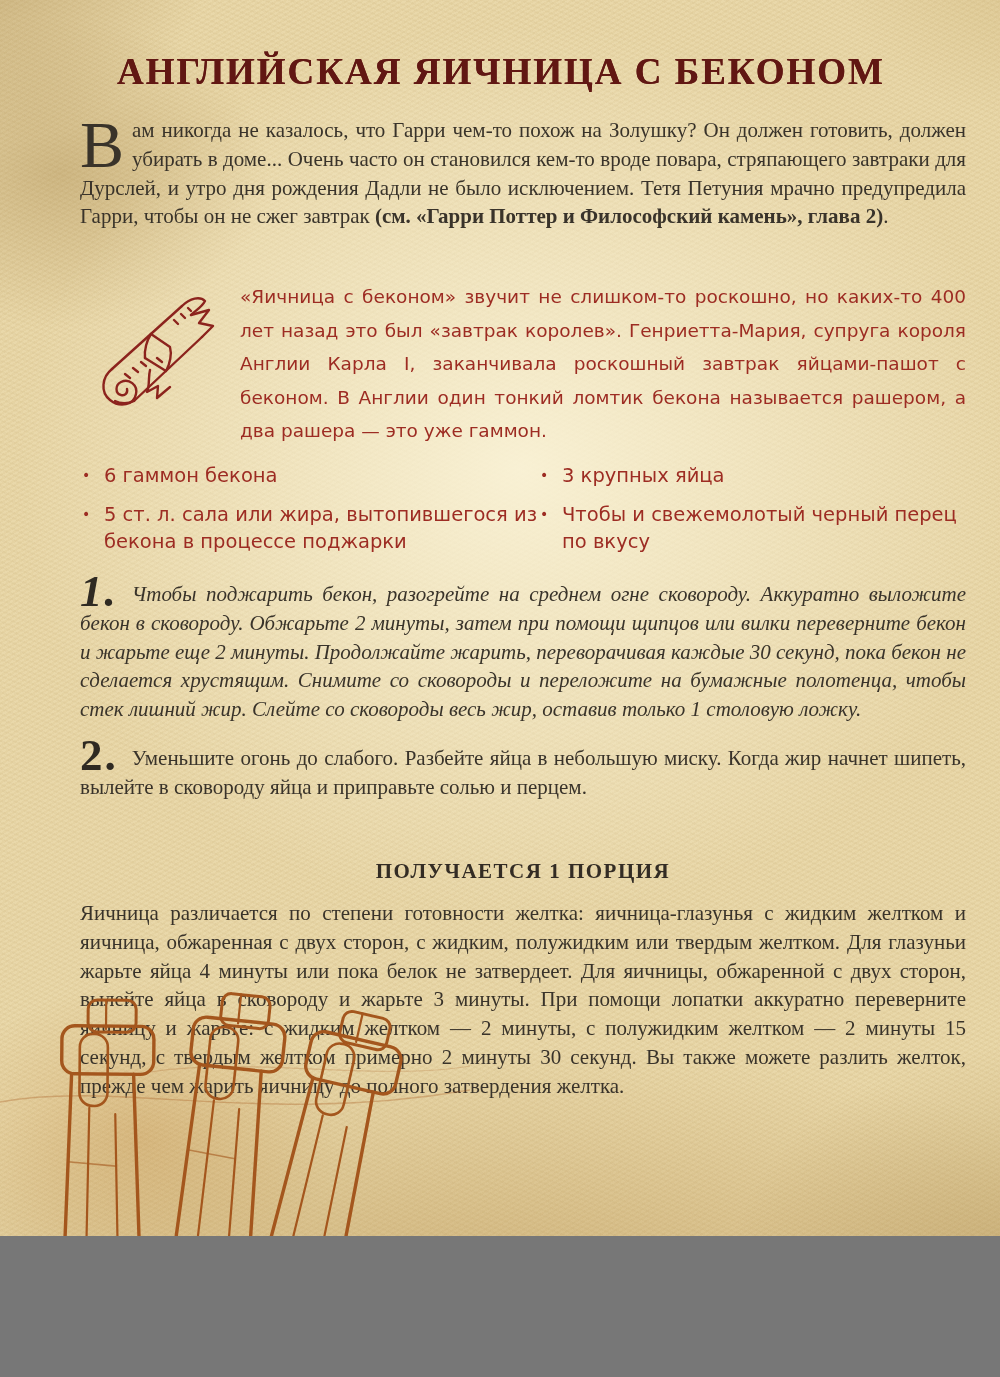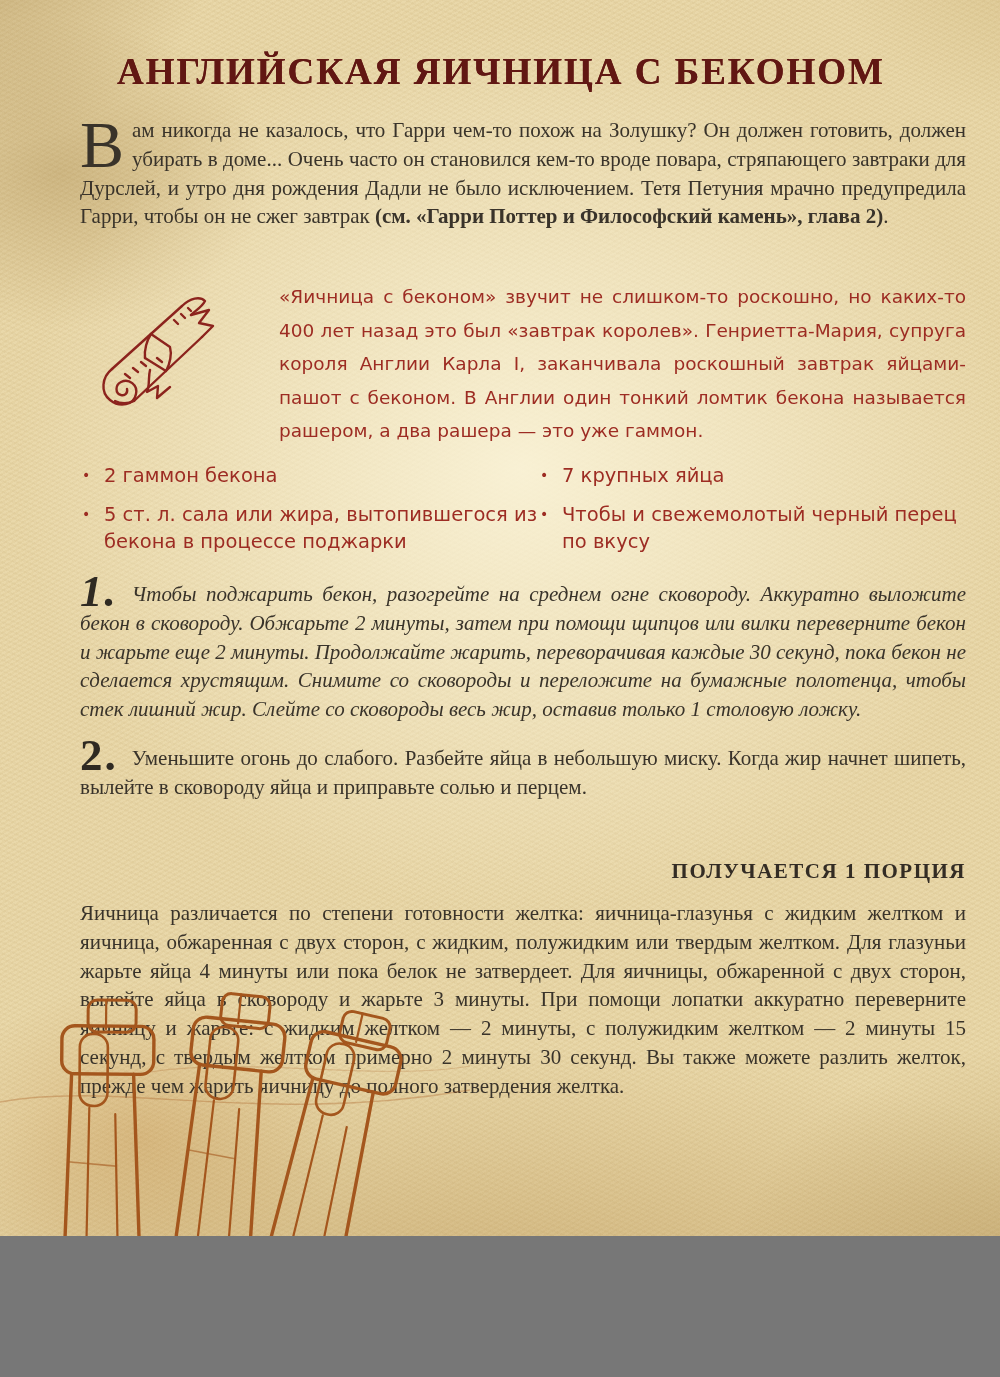--- a/index.html
+++ b/index.html
@@ -22,21 +22,21 @@
   .title{
     position:absolute;top:50px;left:58px;width:886px;margin:0;text-align:center;
     font-size:37px;font-weight:bold;letter-spacing:2px;color:#611713;
     text-shadow:0 0 .5px #611713;
   }
   .bodytext{font-size:21px;line-height:28.8px;text-align:justify;color:#39332a;margin:0;}
   .intro{position:absolute;top:116px;left:80px;width:886px;}
   .dropcap{
     float:left;font-size:66px;line-height:50px;padding:4px 8px 0 0;color:#39332a;
   }
-  .scroll-note{position:absolute;top:274px;left:78px;width:888px;display:flex;align-items:flex-start;gap:39px;}
+  .scroll-note{position:absolute;top:274px;left:78px;width:888px;display:flex;align-items:flex-start;}
   .scroll-art{width:152px;height:142px;flex:0 0 auto;}
   .scroll-text{
     margin:6px 0 0 10px;flex:1;
     font-family:"DejaVu Sans",sans-serif;font-size:18.5px;line-height:33.5px;
     color:#9d2c23;text-align:justify;
   }
   .ingredients{
     position:absolute;top:462px;left:80px;width:886px;display:flex;
     font-family:"DejaVu Sans",sans-serif;font-size:19.5px;color:#9d2c23;
   }
@@ -46,21 +46,21 @@
   .ing-item{position:relative;padding-left:24px;margin-bottom:11px;line-height:27.5px;}
   .ing-bullet{position:absolute;left:2px;top:0;font-size:14px;}
   .step{position:absolute;left:80px;width:886px;}
   .step1{top:580px;font-style:italic;}
   .step2{top:744px;}
   .step-num{
     font-size:45px;font-weight:bold;line-height:18px;vertical-align:-5px;
     letter-spacing:2px;margin-right:14px;color:#2f2a22;
   }
   .yield{
-    position:absolute;top:859px;left:80px;width:886px;margin:0;text-align:right;
+    position:absolute;top:859px;left:80px;width:886px;margin:0;text-align:center;
     font-size:21px;font-weight:bold;letter-spacing:1.5px;color:#332c24;
   }
   .outro{position:absolute;top:899px;left:80px;width:886px;font-family:Liberation Serif, serif;}
   .bottom-art{position:absolute;left:0;bottom:0;width:470px;height:252px;}
   .footer{
     position:absolute;top:1306px;left:0;width:100%;
     display:flex;justify-content:center;align-items:center;gap:44px;
   }
   .star{font-family:"DejaVu Sans",sans-serif;font-size:19px;color:#8d201a;}
   .pagenum{font-size:32px;color:#2d2822;letter-spacing:1px;margin-left:16px;}
@@ -91,25 +91,25 @@
         <path d="M79,84 L84,88"></path>
         <path d="M47,100 L52,104 M55,94 L60,98 M63,88 L68,92"></path>
         <path d="M96,46 L100,50 M103,40 L107,44 M110,34 L113,37"></path>
       </g>
     </svg>
     <p class="scroll-text">«Яичница с беконом» звучит не слишком-то роскошно, но каких-то 400 лет назад это был «завтрак королев». Генриетта-Мария, супруга короля Англии Карла I, заканчивала роскошный завтрак яйцами-пашот с беконом. В Англии один тонкий ломтик бекона называется рашером, а два рашера — это уже гаммон.</p>
   </div>
 
   <div class="ingredients">
     <ul class="ing-col left">
-      <li class="ing-item"><span class="ing-bullet">•</span><span>2 гаммон бекона</span></li>
+      <li class="ing-item"><span class="ing-bullet">•</span><span>6 гаммон бекона</span></li>
       <li class="ing-item"><span class="ing-bullet">•</span><span>5 ст. л. сала или жира, вытопившегося из бекона в процессе поджарки</span></li>
     </ul>
     <ul class="ing-col right">
-      <li class="ing-item"><span class="ing-bullet">•</span><span>7 крупных яйца</span></li>
+      <li class="ing-item"><span class="ing-bullet">•</span><span>3 крупных яйца</span></li>
       <li class="ing-item"><span class="ing-bullet">•</span><span>Чтобы и свежемолотый черный перец по вкусу</span></li>
     </ul>
   </div>
 
   <p class="bodytext step step1"><span class="step-num">1.</span><span>Чтобы поджарить бекон, разогрейте на среднем огне сковороду. Аккуратно выложите бекон в сковороду. Обжарьте 2 минуты, затем при помощи щипцов или вилки переверните бекон и жарьте еще 2 минуты. Продолжайте жарить, переворачивая каждые 30 секунд, пока бекон не сделается хрустящим. Снимите со сковороды и переложите на бумажные полотенца, чтобы стек лишний жир. Слейте со сковороды весь жир, оставив только 1 столовую ложку.</span></p>
 
   <p class="bodytext step step2"><span class="step-num">2.</span><span>Уменьшите огонь до слабого. Разбейте яйца в небольшую миску. Когда жир начнет шипеть, вылейте в сковороду яйца и приправьте солью и перцем.</span></p>
 
   <h2 class="yield">ПОЛУЧАЕТСЯ 1 ПОРЦИЯ</h2>
 

